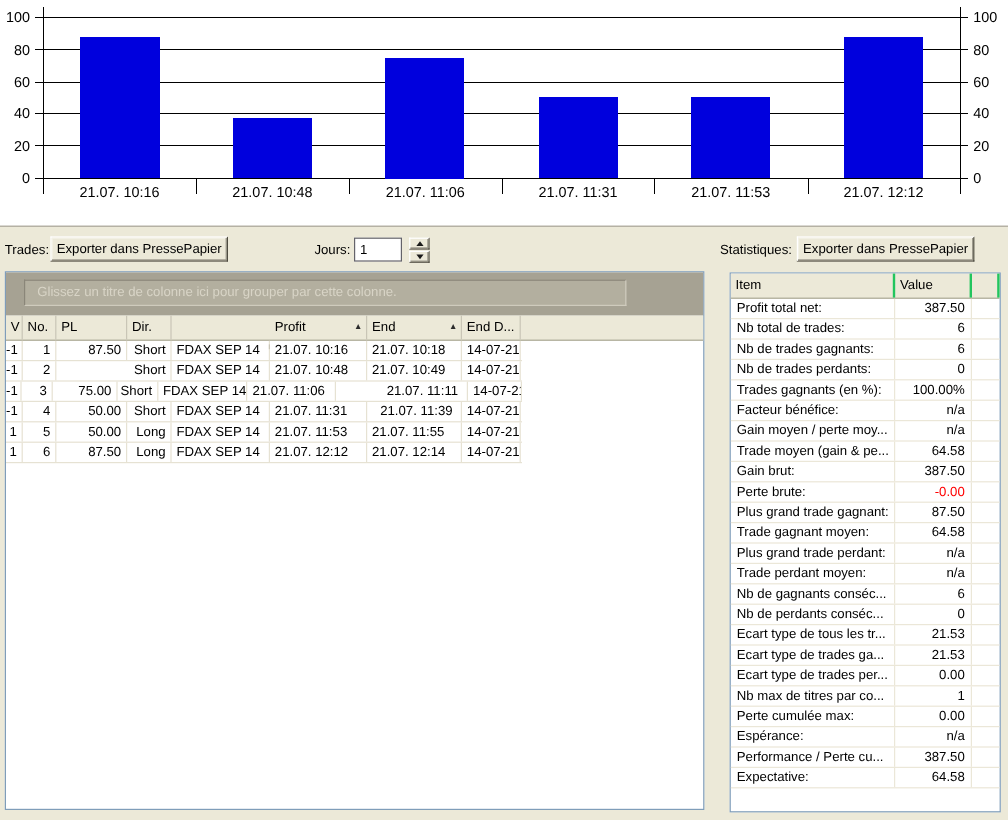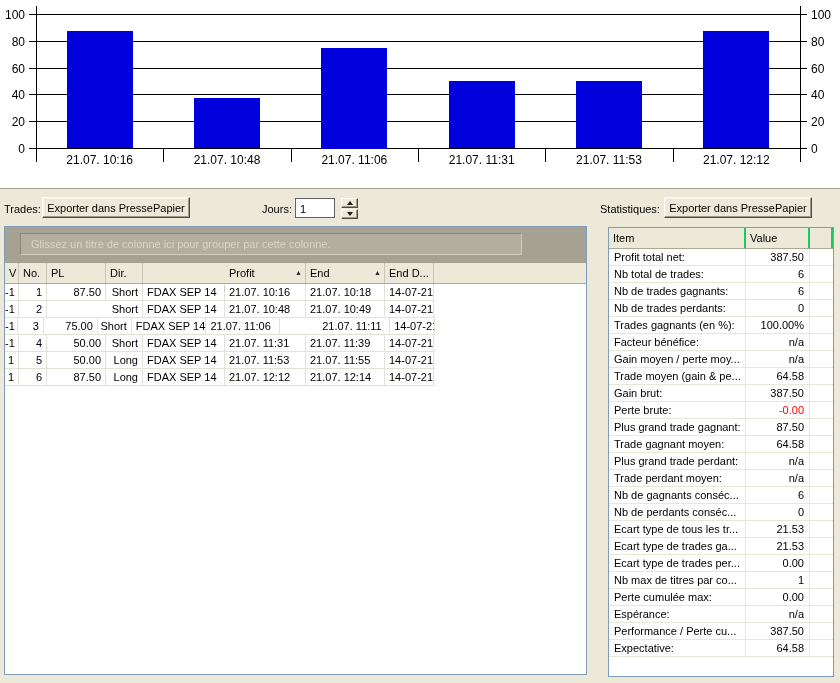--- a/index.html
+++ b/index.html
@@ -161,21 +161,21 @@
         <div class="tcell al" style="width: 79px; margin-left: 38px;">21.07. 11:11</div>
         <div class="tcell al" style="width: 49px;">14-07-21</div>
       </div>
       <div class="trow">
         <div class="tcell ar" style="width: 14px;">-1</div>
         <div class="tcell ar" style="width: 28px;">4</div>
         <div class="tcell ar" style="width: 59px;">50.00</div>
         <div class="tcell ar" style="width: 37px;">Short</div>
         <div class="tcell al" style="width: 82px;">FDAX SEP 14</div>
         <div class="tcell al" style="width: 81px;">21.07. 11:31</div>
-        <div class="tcell al" style="width: 79px;">21.07. 11:39</div>
+        <div class="tcell al" style="width: 79px; text-align: center;">21.07. 11:39</div>
         <div class="tcell al" style="width: 49px;">14-07-21</div>
       </div>
       <div class="trow">
         <div class="tcell ar" style="width: 14px;">1</div>
         <div class="tcell ar" style="width: 28px;">5</div>
         <div class="tcell ar" style="width: 59px;">50.00</div>
         <div class="tcell ar" style="width: 37px;">Long</div>
         <div class="tcell al" style="width: 82px;">FDAX SEP 14</div>
         <div class="tcell al" style="width: 81px;">21.07. 11:53</div>
         <div class="tcell al" style="width: 79px;">21.07. 11:55</div>

